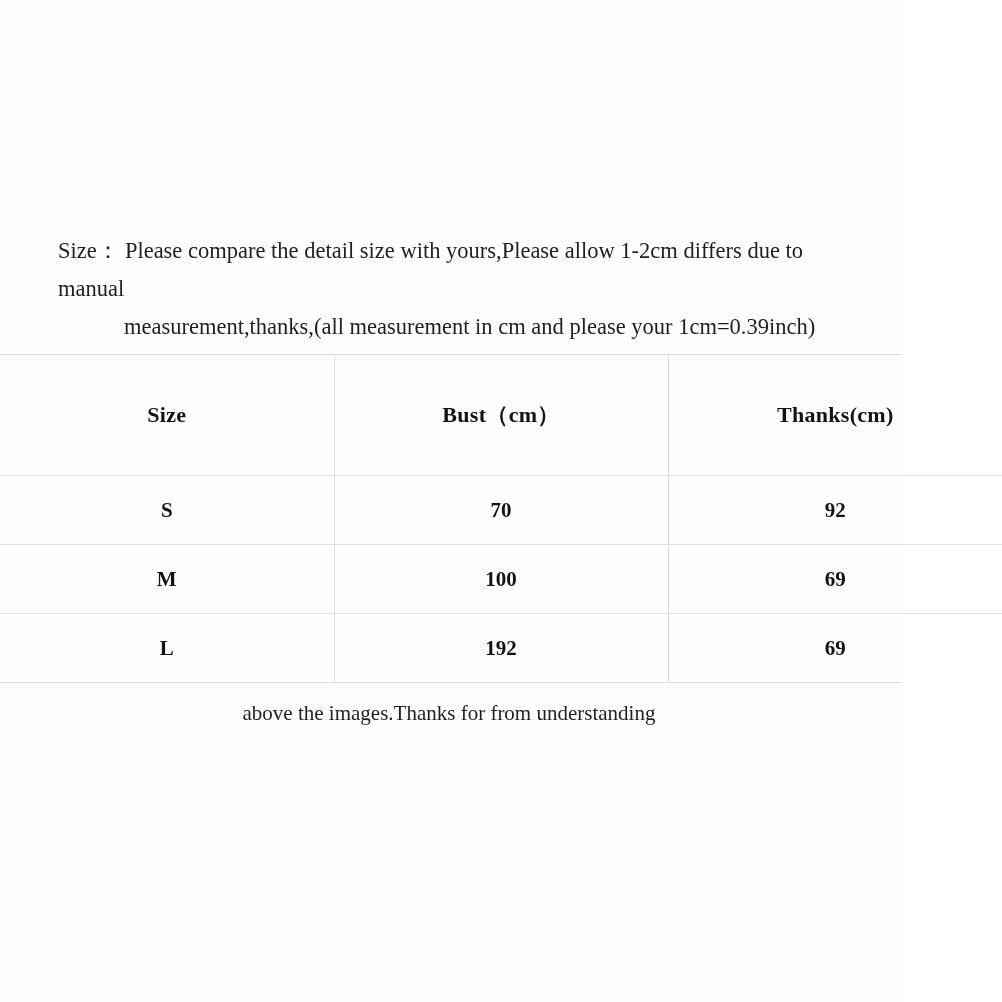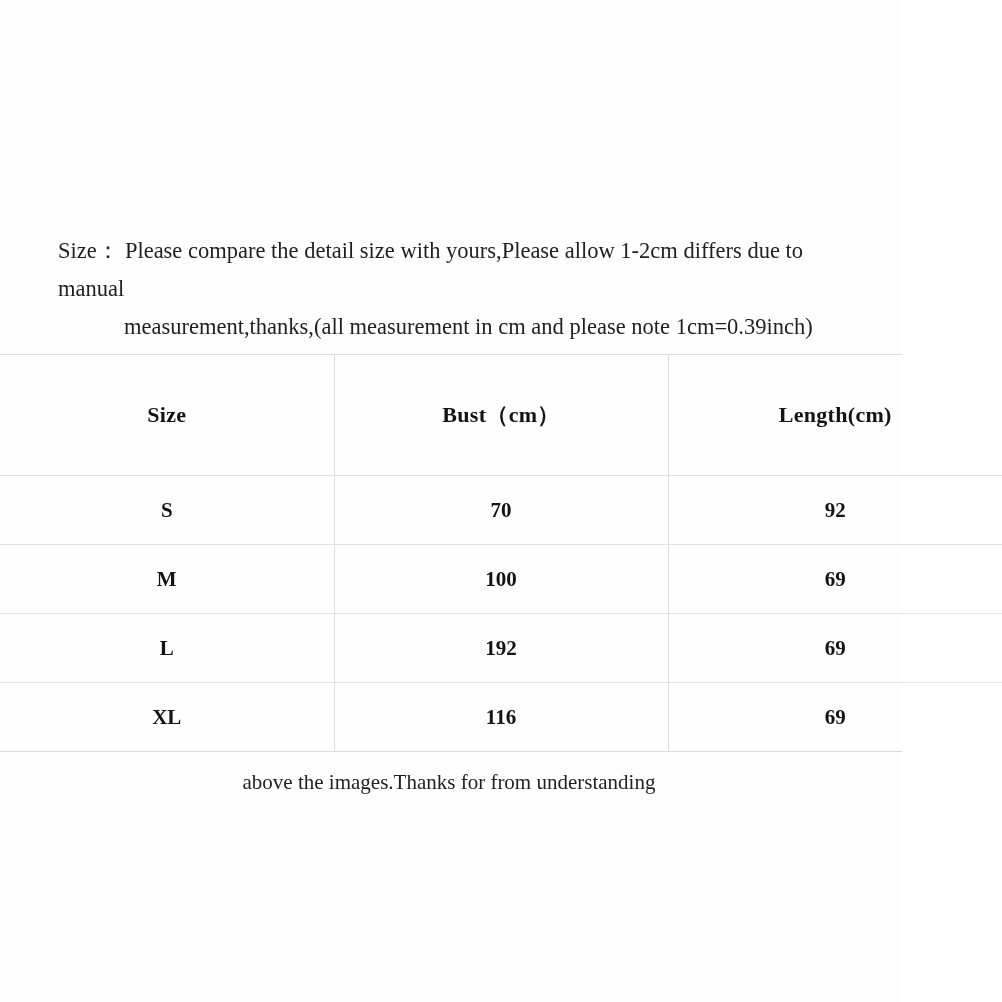--- a/index.html
+++ b/index.html
@@ -101,58 +101,53 @@
 
 <div class="sheet">
 
   <div class="top-blank"></div>
 
   <div class="intro">
     <div>
       <span class="lead">Size：</span>
       <span>Please compare the detail size with yours,Please allow 1-2cm differs due to manual</span>
     </div>
-    <div class="intro-line2">measurement,thanks,(all measurement in cm and please note 1cm=0.39inch)</div>
+    <div class="intro-line2">measurement,thanks,(all measurement in cm and please your 1cm=0.39inch)</div>
   </div>
 
   <div class="table-wrap">
     <table class="size-table">
       <colgroup>
         <col class="c1">
         <col class="c2">
         <col class="c3">
       </colgroup>
       <thead>
         <tr>
           <th>Size</th>
           <th>Bust（cm）</th>
-          <th>Length(cm)</th>
+          <th>Thanks(cm)</th>
         </tr>
       </thead>
       <tbody>
         <tr>
           <td>S</td>
           <td>70</td>
           <td>92</td>
         </tr>
         <tr>
           <td>M</td>
           <td>100</td>
           <td>69</td>
         </tr>
         <tr>
           <td>L</td>
           <td>192</td>
           <td>69</td>
         </tr>
-        <tr>
-          <td>XL</td>
-          <td>116</td>
-          <td>69</td>
-        </tr>
       </tbody>
     </table>
   </div>
 
   <div class="footnote">
     <span class="fn-line2">above the images.Thanks for from understanding</span>
   </div>
 
 </div>
 

